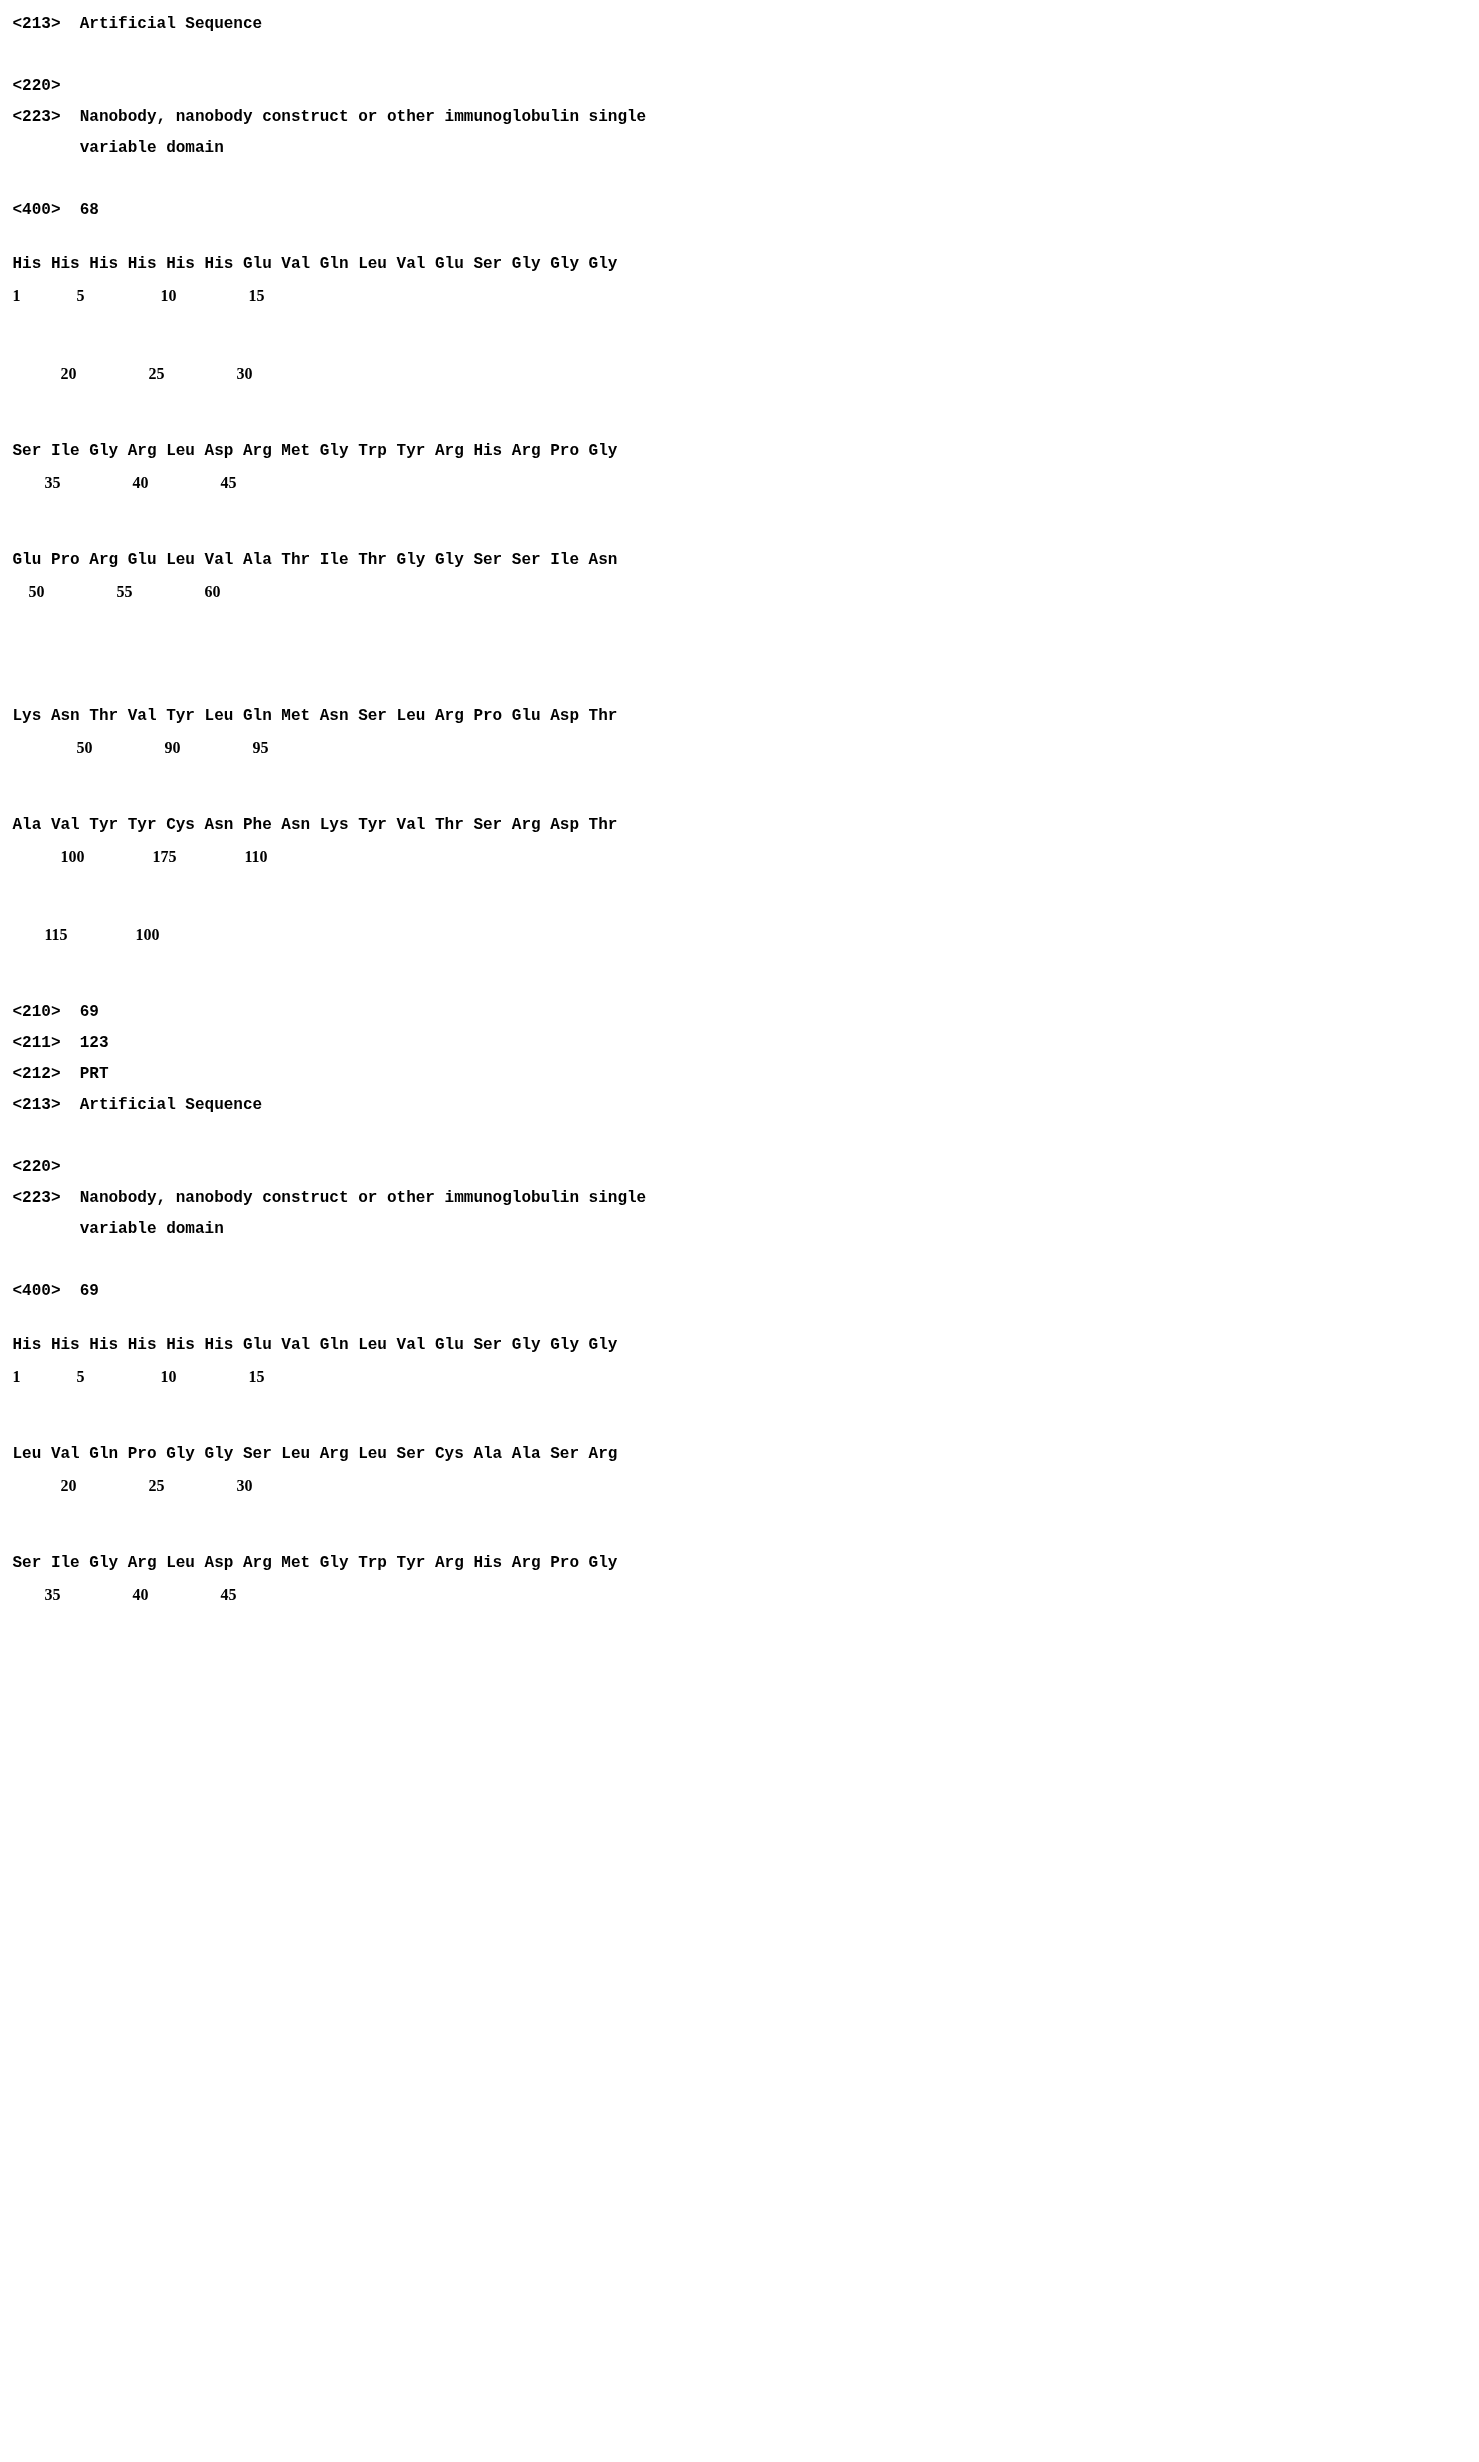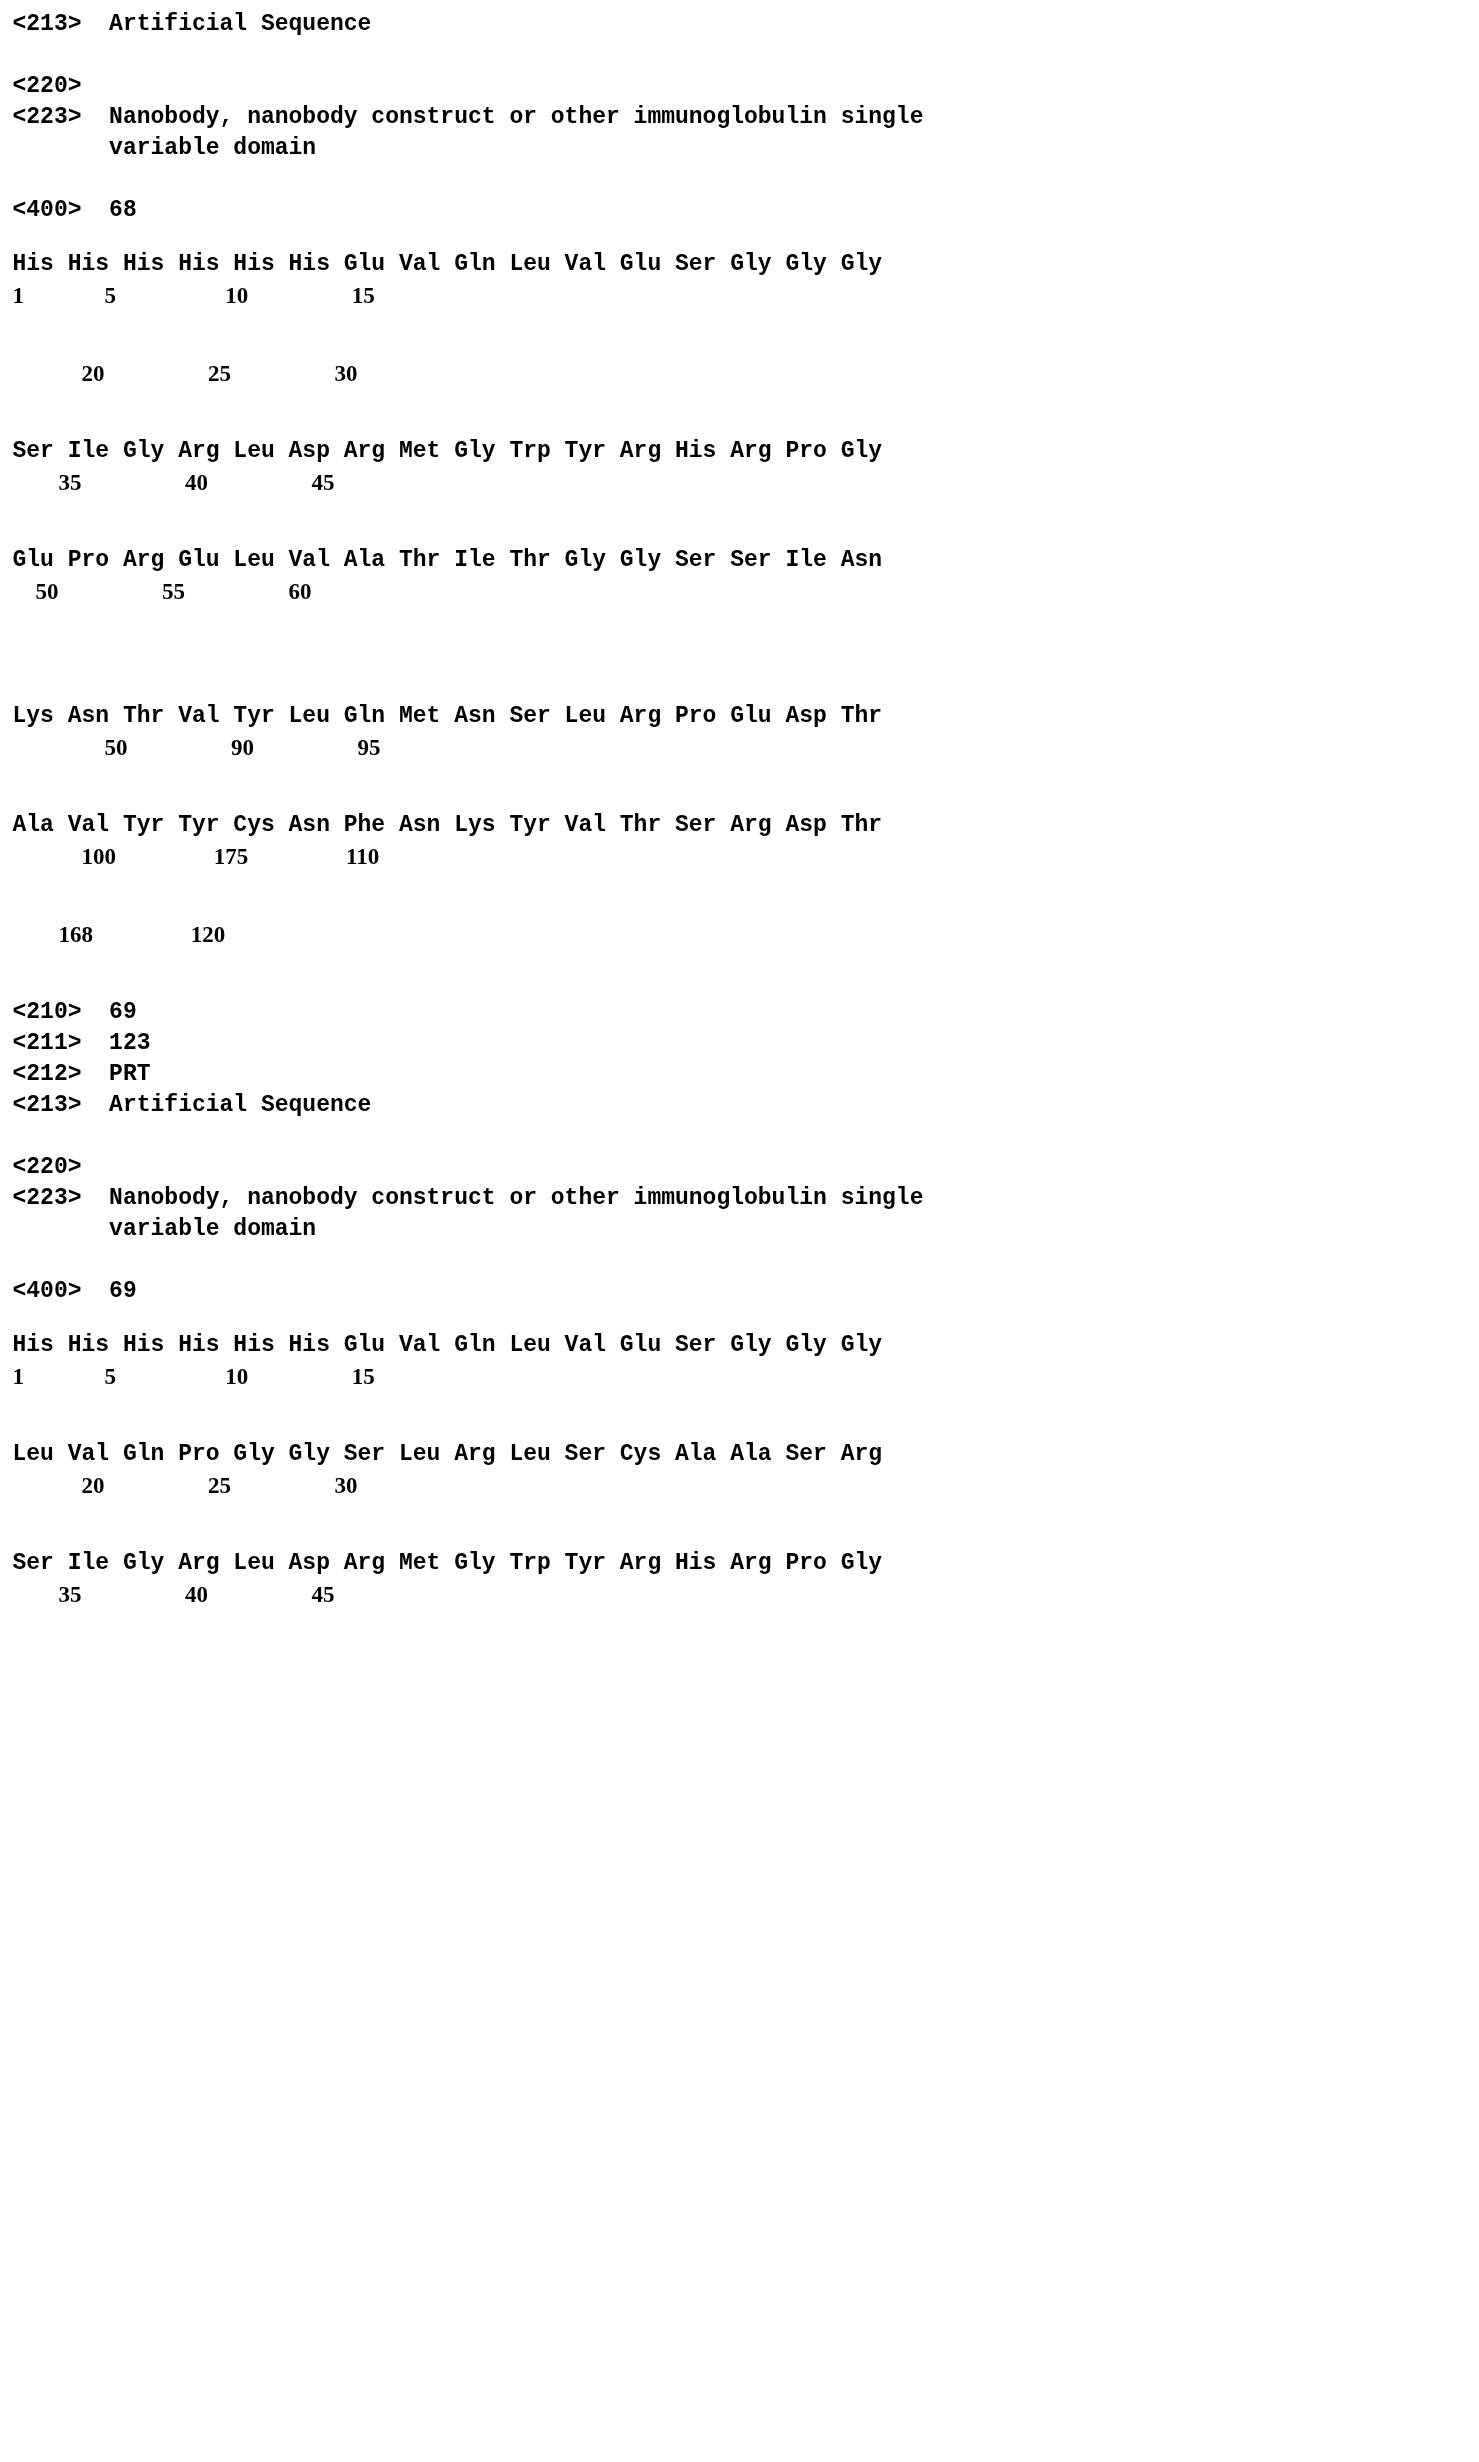--- a/index.html
+++ b/index.html
@@ -13,21 +13,21 @@
     font-family: "Liberation Mono", "DejaVu Sans Mono", monospace;
     color: #000000;
   }
   .page {
     padding: 9px 0 0 12.5px;
     width: 1467px;
     box-sizing: border-box;
   }
   .mono {
     font-family: "Liberation Mono", "DejaVu Sans Mono", monospace;
-    font-size: 23px;
+    font-size: 16px;
     line-height: 31px;
     letter-spacing: 0px;
     white-space: pre;
     font-weight: 700;
   }
   .blank {
     height: 31px;
   }
   .seq-block {
     margin-top: 23px;
@@ -79,21 +79,21 @@
       <div class="mono seq-row">Lys Asn Thr Val Tyr Leu Gln Met Asn Ser Leu Arg Pro Glu Asp Thr</div>
       <div class="mono seq-num">                50                  90                  95</div>
     </div>
     <div class="gap-lg"></div>
     <div>
       <div class="mono seq-row">Ala Val Tyr Tyr Cys Asn Phe Asn Lys Tyr Val Thr Ser Arg Asp Thr</div>
       <div class="mono seq-num">            100                 175                 110</div>
     </div>
     <div class="gap-lg"></div>
     <div>
-      <div class="mono seq-num">        168                 120</div>
+      <div class="mono seq-num">        115                 100</div>
     </div>
   </div>
 
   <div class="gap-lg"></div>
 
   <div>
     <div class="mono">&lt;210&gt;  69</div>
     <div class="mono">&lt;211&gt;  123</div>
     <div class="mono">&lt;212&gt;  PRT</div>
     <div class="mono">&lt;213&gt;  Artificial Sequence</div>

